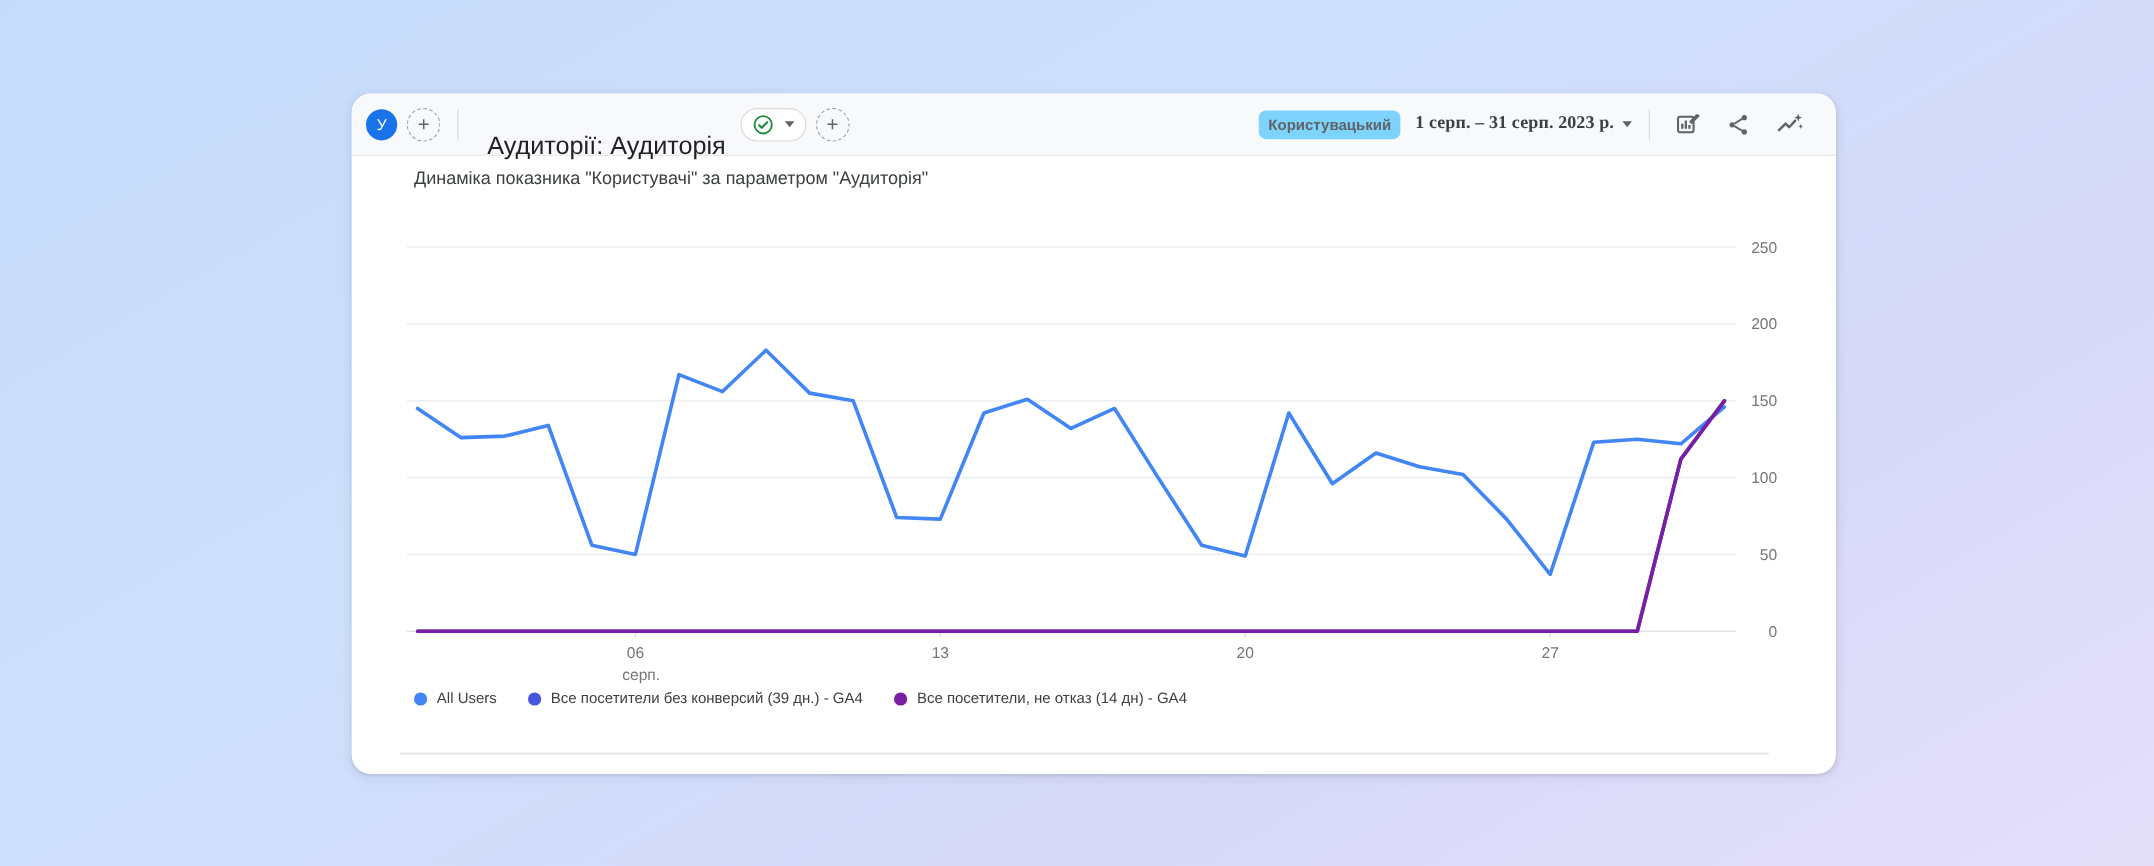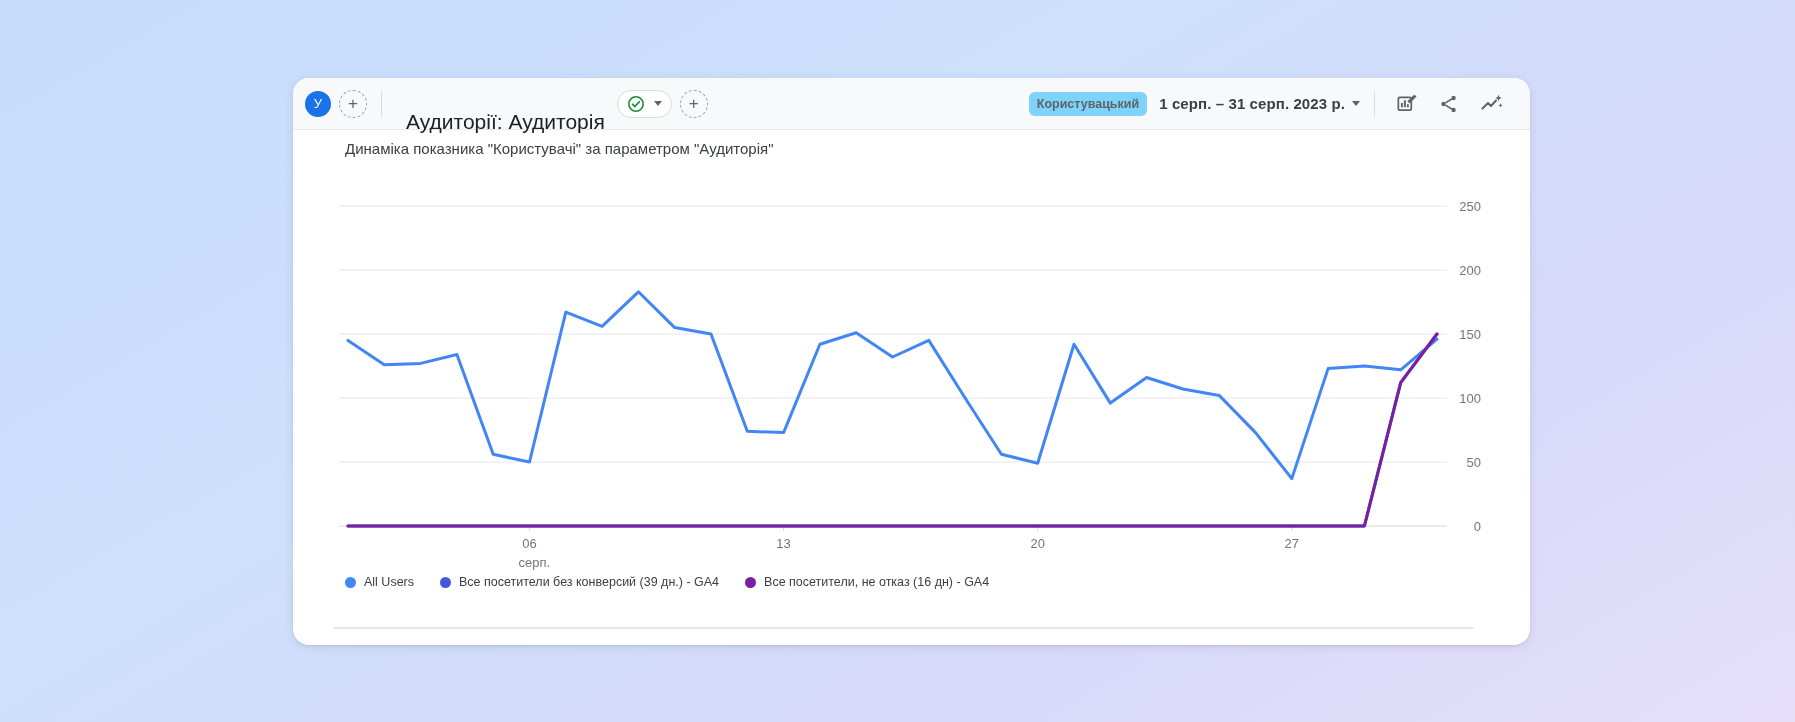--- a/index.html
+++ b/index.html
@@ -35,21 +35,21 @@
   .status-pill {
     margin-left:12px; height:28px; padding:0 9px; border:1px solid #dadce0; border-radius:14px;
     background:#fff; display:flex; align-items:center; gap:9px; cursor:pointer;
   }
   .caret { width:0; height:0; border-left:4.5px solid transparent; border-right:4.5px solid transparent; border-top:5px solid #5f6368; }
   .spacer { flex:1; }
   .custom-badge {
     background:#7dd3fc; color:#5f6368; font-size:12.5px; font-weight:bold;
     padding:5px 8px; border-radius:6px; white-space:nowrap;
   }
-  .date-range { display:flex; align-items:center; gap:7px; margin-left:12px; cursor:pointer; }
+  .date-range { display:flex; align-items:center; gap:7px; margin-left:12px; cursor:pointer;font-family:Liberation Serif, serif; }
   .date-range-label { font-size:15px; font-weight:bold; color:#3c4043; white-space:nowrap; letter-spacing:.1px; }
   .icon-btn { background:none; border:none; margin-left:20px; cursor:pointer; display:flex; align-items:center; }
   .chart-title { position:absolute; left:52px; top:62px; font-size:15px; color:#3c4043; }
   .legend { position:absolute; left:52px; top:497px; display:flex; align-items:center; gap:26px; list-style:none; }
   .legend li { display:flex; align-items:center; gap:8px; font-size:12.5px; color:#3c4043; }
   .legend .dot { width:11px; height:11px; border-radius:50%; flex:0 0 auto; }
   .bottom-divider { position:absolute; left:40px; right:56px; top:549px; height:2px; background:#e7e9ec; border-radius:1px; }
   svg text { font-family:"Liberation Sans", sans-serif; }
   .axis-text { font-size:13px; fill:#757575; }
 </style>
@@ -149,18 +149,18 @@
       <li>
         <span class="dot" style="background: rgb(66, 133, 244);"></span>
         <span>All Users</span>
       </li>
       <li>
         <span class="dot" style="background: rgb(71, 85, 224);"></span>
         <span>Все посетители без конверсий (39 дн.) - GA4</span>
       </li>
       <li>
         <span class="dot" style="background: rgb(123, 31, 162);"></span>
-        <span>Все посетители, не отказ (16 дн) - GA4</span>
+        <span>Все посетители, не отказ (14 дн) - GA4</span>
       </li>
     </ul>
 
   <div class="bottom-divider"></div>
 </div>
 
 </body></html>

